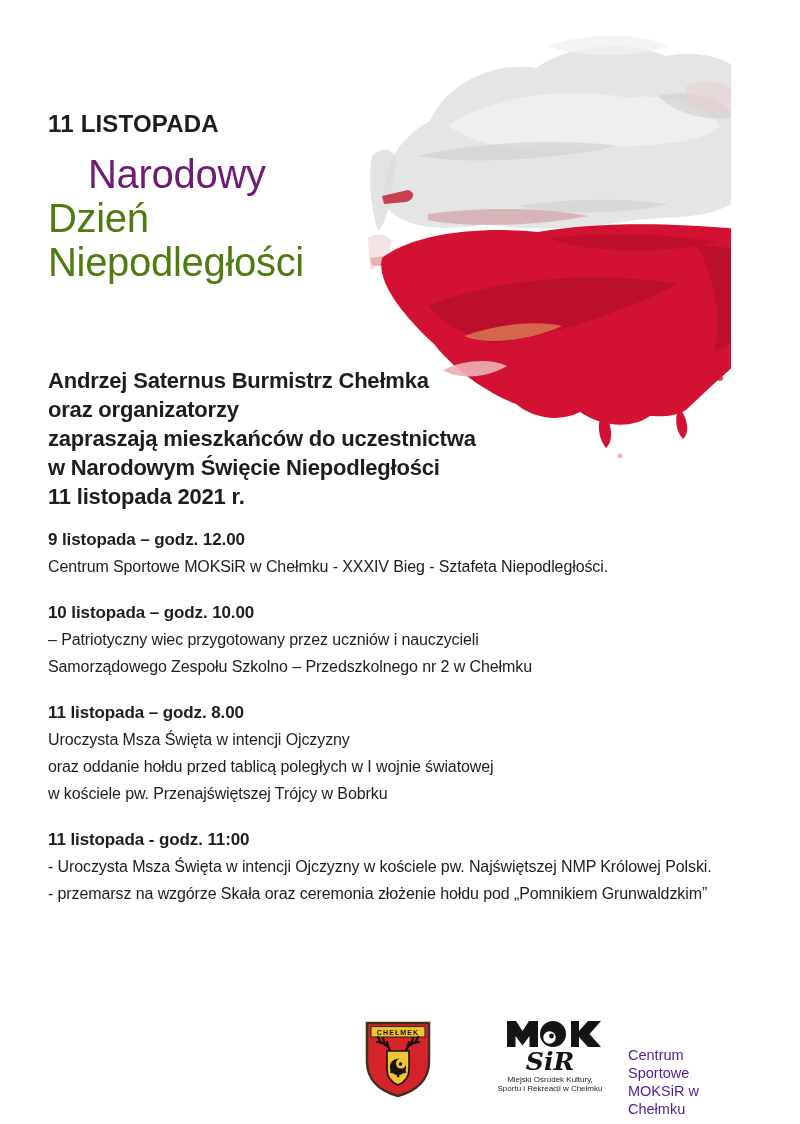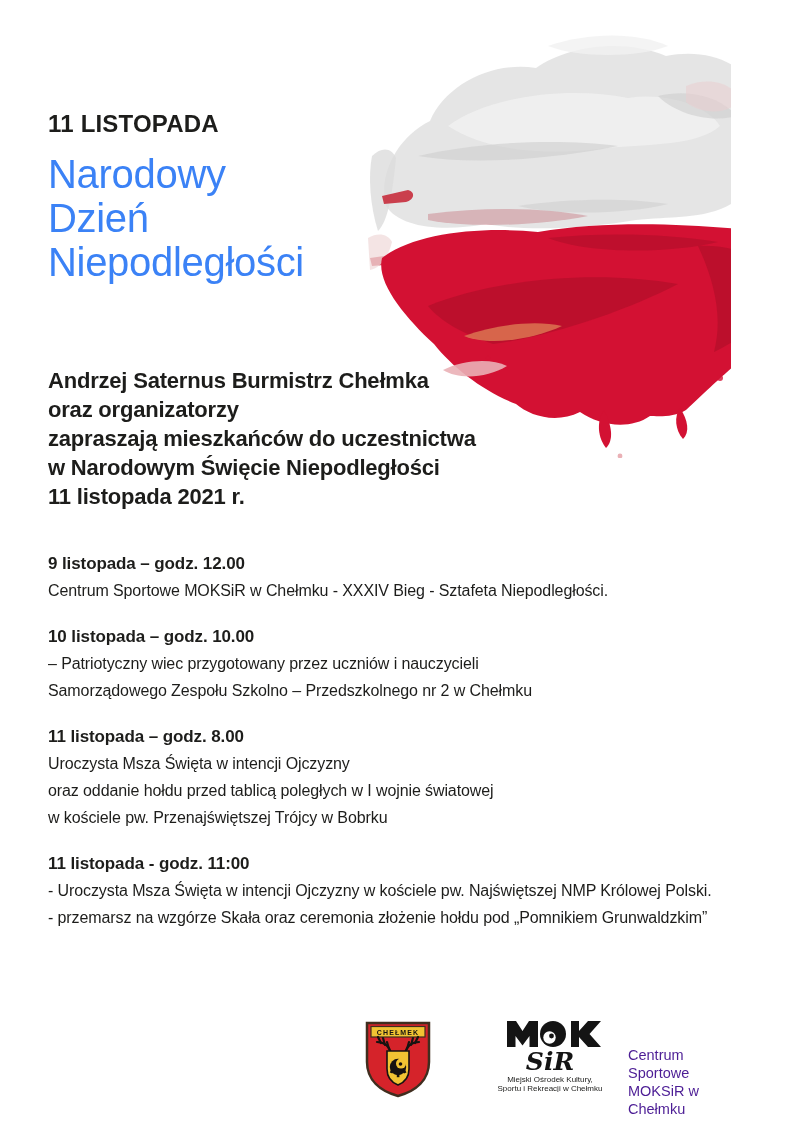--- a/index.html
+++ b/index.html
@@ -9,28 +9,28 @@
     color:#1d1d1b;
   }
   .page{position:relative;width:731px;height:1124px;overflow:hidden;background:#fff;}
 
   
   .map{position:absolute;left:368px;top:6px;width:432px;height:452px;}
 
   
   .title{position:absolute;left:48px;top:110px;}
   .t1{font-size:24px;font-weight:bold;letter-spacing:.2px;margin-bottom:14px;color:#1d1d1b;}
-  .t-big{font-size:40px;line-height:44px;font-weight:normal;color:#3b82f6;letter-spacing:-.3px;}
-  .t-red{color:#3b82f6;}
+  .t-big{font-size:40px;line-height:44px;font-weight:normal;color:#4d7c0f;letter-spacing:-.3px;}
+  .t-red{color:#701a75;margin-left:40px;}
 
   
   .intro{position:absolute;left:48px;top:366px;font-size:22px;font-weight:bold;line-height:29px;letter-spacing:-.2px;}
 
   
-  .events{position:absolute;left:48px;top:550px;font-size:16px;line-height:27px;letter-spacing:-.1px;}
+  .events{position:absolute;left:48px;top:526px;font-size:16px;line-height:27px;letter-spacing:-.1px;}
   .event{margin-bottom:19px;}
   .ev-h{font-weight:bold;font-size:17px;}
 
   
   .crest{position:absolute;left:364px;top:1020px;width:68px;height:78px;}
   .moksir{position:absolute;left:483px;top:1018px;width:134px;height:74px;}
   .cs-text{position:absolute;left:628px;top:1046px;font-size:14.5px;line-height:18px;color:#4c1d95;}
   svg text{font-family:"Liberation Sans","DejaVu Sans",sans-serif;}
   .script-text{font-family:"DejaVu Serif","Liberation Serif",serif;font-style:italic;font-weight:bold;}
 </style>

